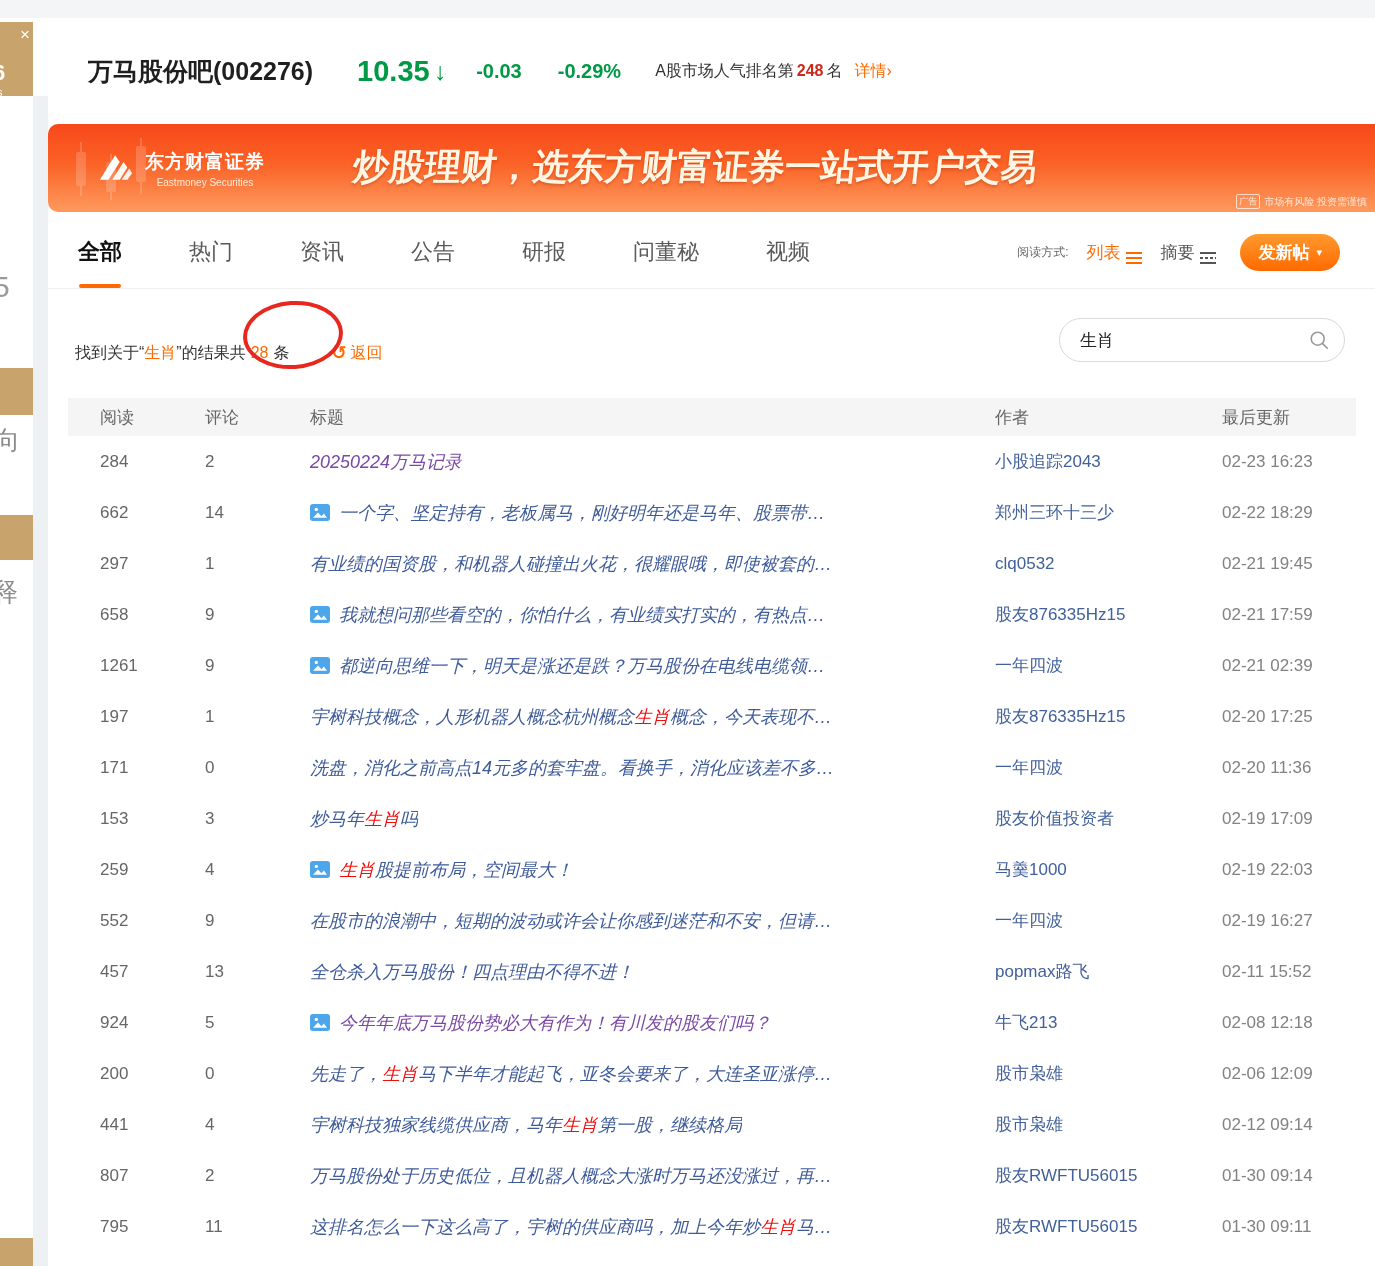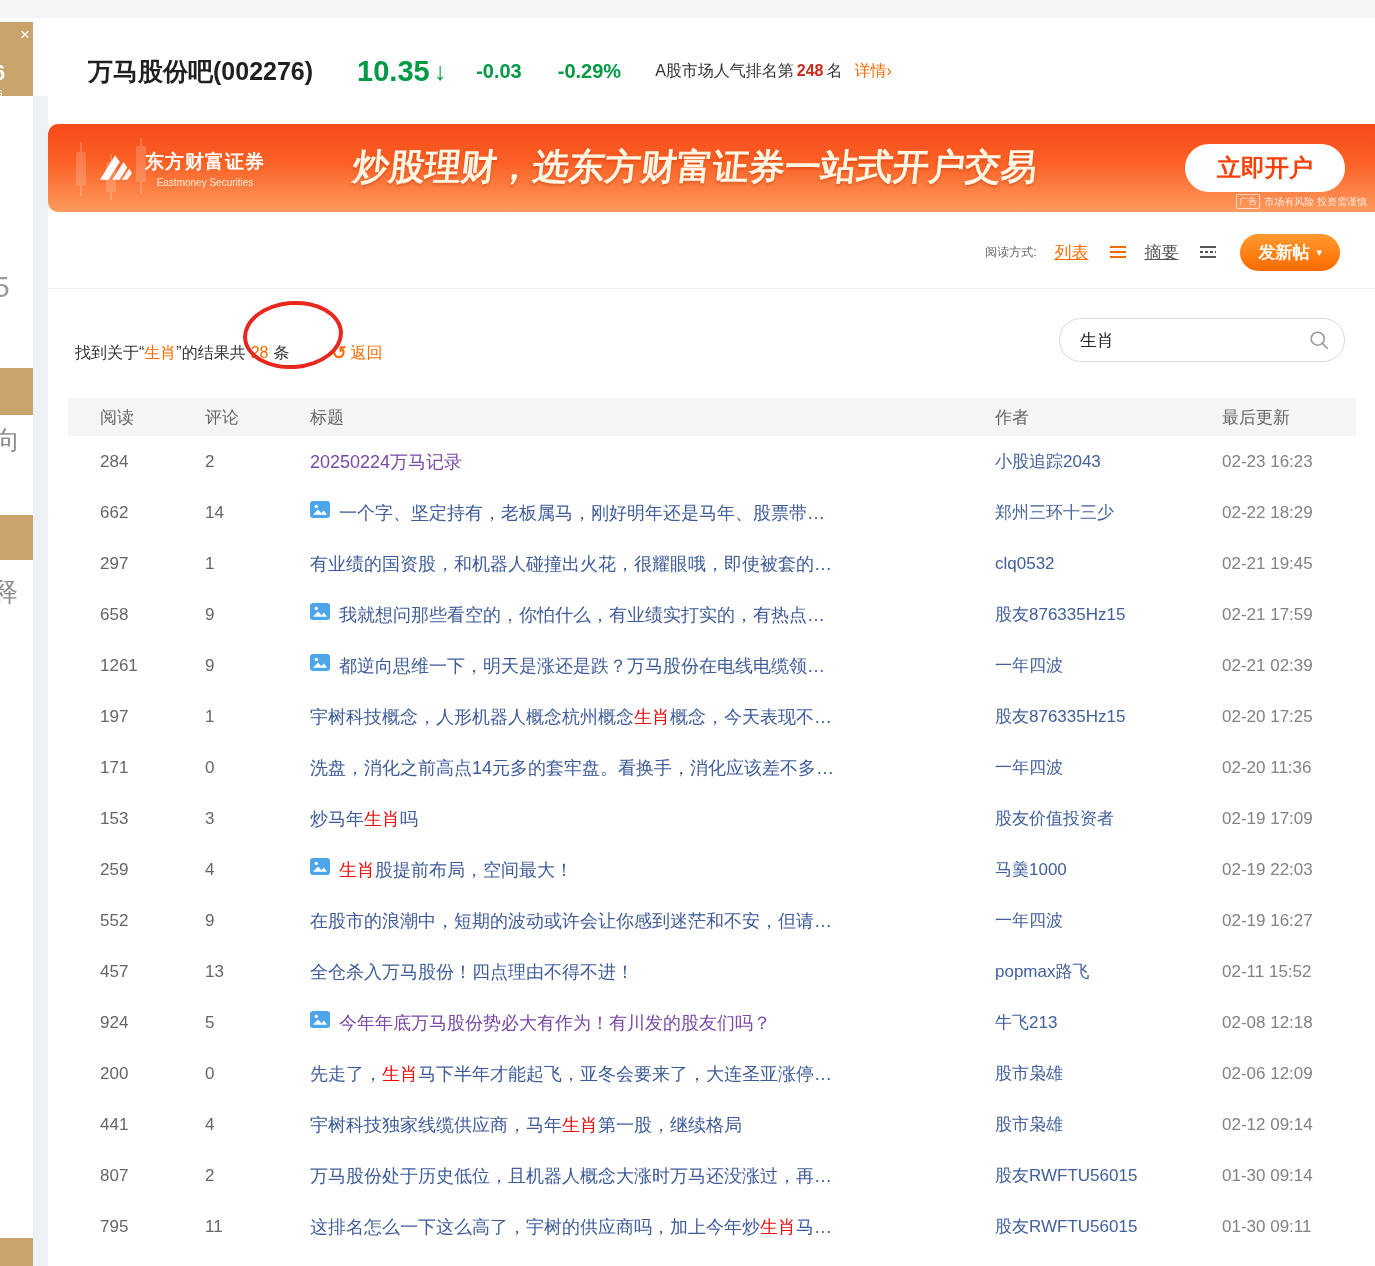--- a/index.html
+++ b/index.html
@@ -66,21 +66,21 @@
   
   .tab-bar { position:absolute; left:0; right:0; top:0; height:74px; border-bottom:1px solid #f0f0f0;
     display:flex; align-items:stretch; padding-left:30px; }
   .tab-list { display:flex; gap:67px; }
   .tab { position:relative; display:flex; align-items:center; font-size:22px; color:#5a5a5a; cursor:pointer; }
   .tab.active { color:#111; font-weight:bold; }
   .tab.active::after { content:""; position:absolute; left:1px; right:1px; bottom:0; height:4px; background:#ff6a00; border-radius:2px; }
 
   .read-mode { position:absolute; right:35px; top:0; height:74px; display:flex; align-items:center; gap:18px; }
   .rm-label { font-size:12px; color:#666; }
-  .rm-toggle { display:flex; align-items:center; gap:22px; font-size:17px; cursor:pointer;text-decoration:underline; }
+  .rm-toggle { display:flex; align-items:flex-end; gap:6px; font-size:17px; cursor:pointer; }
   .rm-list { color:#ff6a00; }
   .rm-summary { color:#555; }
   .bars { display:inline-block; width:16px; height:12px; border-top:2px solid currentColor; border-bottom:2px solid currentColor; position:relative; }
   .bars::after { content:""; position:absolute; left:0; right:0; top:3px; height:2px; background:currentColor; }
   .bars.dashed::after { background:repeating-linear-gradient(90deg,currentColor 0 3px,transparent 3px 5px); }
   .post-btn { margin-left:6px; height:37px; padding:0 18px; border:none; border-radius:19px; cursor:pointer;
     background:linear-gradient(180deg,#ff9a2e 0%,#ff6a00 100%);
     color:#fff; font-size:17px; font-weight:bold; display:flex; align-items:center; gap:7px;
     font-family:inherit; }
   .post-caret { font-size:11px; }
@@ -101,21 +101,21 @@
 
   
   .post-table { position:absolute; left:20px; right:19px; top:183px; }
   .t-head { height:38px; background:#f5f5f5; display:grid;
     grid-template-columns:137px 105px 685px 227px 1fr; align-items:center;
     color:#666; font-size:17px; }
   .t-head .c1 { padding-left:32px; }
   .t-row { height:51px; display:grid; grid-template-columns:137px 105px 685px 227px 1fr; align-items:center; font-size:17px; }
   .t-row .c1 { padding-left:32px; color:#666; }
   .t-row .c2 { color:#666; }
-  .title-cell { display:flex; align-items:flex-start; gap:9px; overflow:hidden; white-space:nowrap; padding-right:20px; }
+  .title-cell { display:flex; align-items:center; gap:9px; overflow:hidden; white-space:nowrap; padding-right:20px;font-style:italic; }
   .post-link { font-size:18px; color:#3e5b9a; text-decoration:none; cursor:pointer; overflow:hidden; white-space:nowrap; }
   .post-link.visited { color:#7a48a5; }
   .post-link .kw { color:#f20d0d; }
   .img-icon { flex:0 0 auto; display:flex; }
   .author-link { color:#41609c; cursor:pointer; font-size:17px; }
   .time-cell { color:#828282; font-size:17px; }
 </style>
 </head>
 <body>
 
@@ -163,30 +163,44 @@
       <path d="M4 30 L20 4 L25 11 L13 30 Z" fill="#ffffff"></path>
       <path d="M17 30 L29 11 L33 17 L25 30 Z" fill="#ffffff" opacity="0.95"></path>
       <path d="M27 30 L35 18 L38 23 L33 30 Z" fill="#ffffff" opacity="0.9"></path>
     </svg>
     <div>
       <div class="banner-logo-cn">东方财富证券</div>
       <div class="banner-logo-en">Eastmoney Securities</div>
     </div>
   </div>
   <div class="banner-slogan">炒股理财，选东方财富证券一站式开户交易</div>
-  <div class="banner-cta">立即开户</div>
   <div class="banner-disc">
     <span class="adtag">广告</span>
     <span>市场有风险 投资需谨慎</span>
   </div>
 </div>
 
 <div class="content-card">
 
   <div class="tab-bar">
+    <div class="tab-list">
+  <div class="tab active">全部</div>
+
+  <div class="tab">热门</div>
+
+  <div class="tab">资讯</div>
+
+  <div class="tab">公告</div>
+
+  <div class="tab">研报</div>
+
+  <div class="tab">问董秘</div>
+
+  <div class="tab">视频</div>
+</div>
     <div class="read-mode">
       <span class="rm-label">阅读方式:</span>
       <span class="rm-toggle rm-list">
         <span>列表</span>
         <span class="bars"></span>
       </span>
       <span class="rm-toggle rm-summary">
         <span>摘要</span>
         <span class="bars dashed"></span>
       </span>

